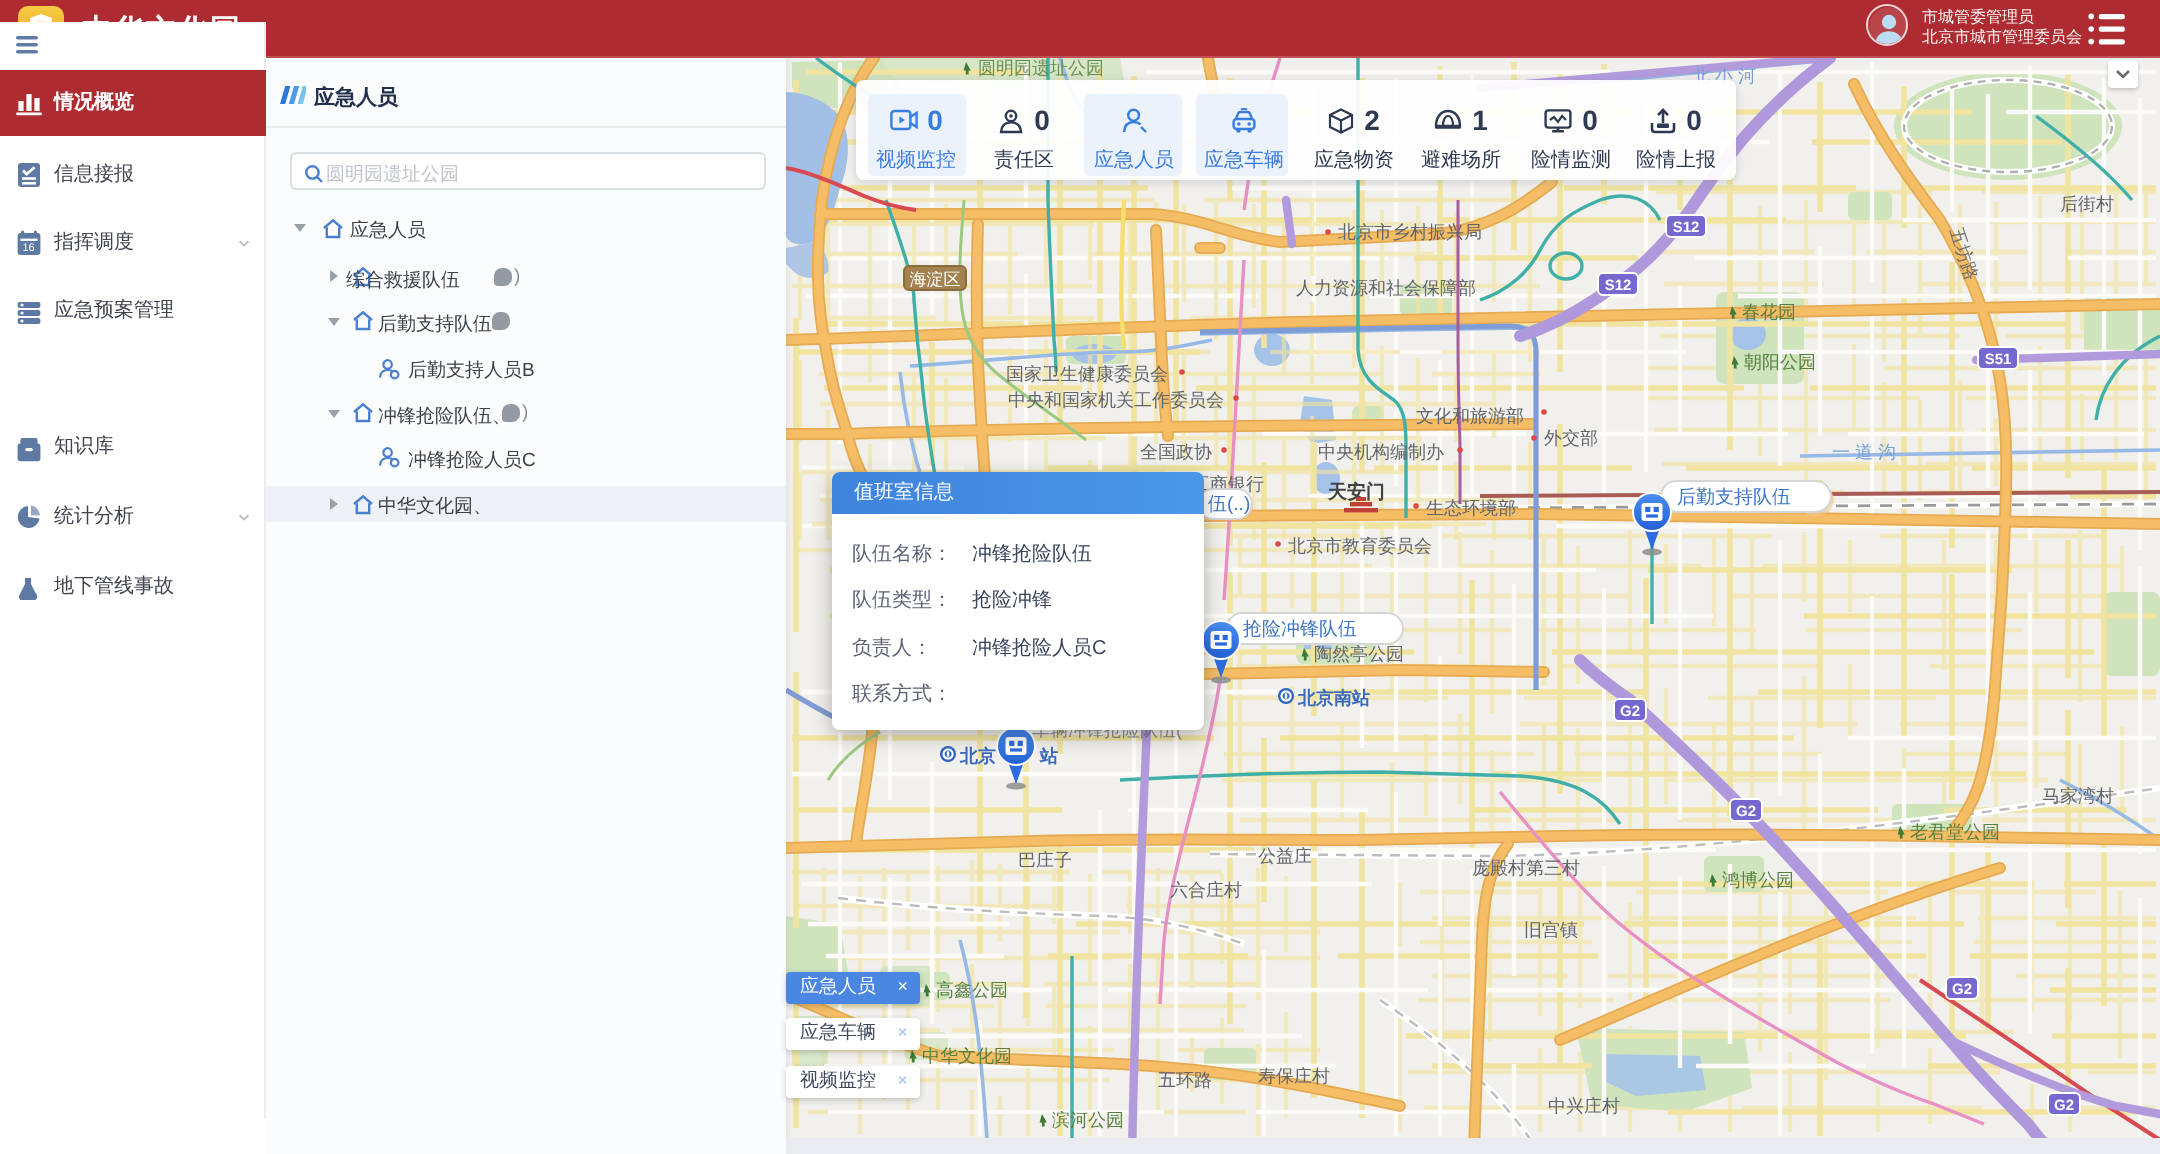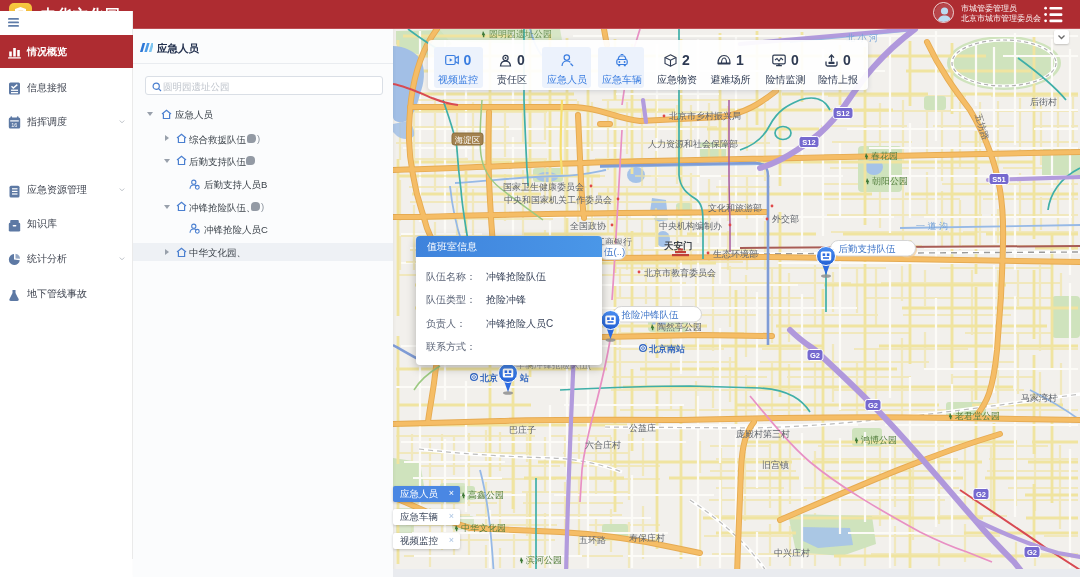--- a/index.html
+++ b/index.html
@@ -421,31 +421,34 @@
             <rect x="2.5" y="0.3" width="1.6" height="2.8" rx=".8" fill="#5d79a4"></rect>
             <rect x="8.9" y="0.3" width="1.6" height="2.8" rx=".8" fill="#5d79a4"></rect>
             <rect x="2.2" y="4.3" width="8.6" height="1.2" fill="#fff"></rect>
             <text x="3.2" y="10.6" font-size="5.5" fill="#fff">16</text>
           </svg></div>
         <div class="mtxt">指挥调度</div>
         <svg class="chev" viewBox="0 0 7 5" width="7" height="5">
           <path d="M0.7 0.7 L3.5 3.5 L6.3 0.7" stroke="#b4b8bf" stroke-width="1.1" fill="none"></path>
         </svg>
       </div>
-<div class="mitem" style="top:162.1px">
+<div class="mitem" style="top:128.2px">
         <div class="mico"><svg viewBox="0 0 13 13" width="13" height="13">
-            <rect x="1.5" y="0.8" width="10" height="11.6" rx="1.5" fill="#5d79a4"></rect>
-            <rect x="4" y="3.2" width="5.5" height="1.2" fill="#fff"></rect>
-            <rect x="4" y="5.8" width="5.5" height="1.2" fill="#fff"></rect>
-            <rect x="4" y="8.4" width="5.5" height="1.2" fill="#fff"></rect>
+            <g fill="#5d79a4">
+              <rect x="0.8" y="1" width="11.4" height="3" rx="1"></rect>
+              <rect x="0.8" y="5" width="11.4" height="3" rx="1"></rect>
+              <rect x="0.8" y="9" width="11.4" height="3" rx="1"></rect>
+            </g>
+            <g fill="#fff">
+              <circle cx="3" cy="2.5" r=".8"></circle>
+              <circle cx="3" cy="6.5" r=".8"></circle>
+              <circle cx="3" cy="10.5" r=".8"></circle>
+            </g>
           </svg></div>
-        <div class="mtxt">应急资源管理</div>
-        <svg class="chev" viewBox="0 0 7 5" width="7" height="5">
-          <path d="M0.7 0.7 L3.5 3.5 L6.3 0.7" stroke="#b4b8bf" stroke-width="1.1" fill="none"></path>
-        </svg>
+        <div class="mtxt">应急预案管理</div>
       </div>
 <div class="mitem" style="top:196.4px">
         <div class="mico"><svg viewBox="0 0 13 13" width="13" height="13">
             <rect x="0.8" y="3.8" width="11.4" height="8.8" rx="1.3" fill="#5d79a4"></rect>
             <rect x="2.2" y="1" width="8.6" height="3.4" rx="1" fill="#5d79a4"></rect>
             <rect x="4.6" y="6" width="3.8" height="1.6" rx=".8" fill="#fff"></rect>
           </svg></div>
         <div class="mtxt">知识库</div>
       </div>
 <div class="mitem" style="top:230.8px">
@@ -491,21 +494,21 @@
           <path d="M2.4 4.6 V9.5 H8.6 V4.6" stroke="#4a7fd0" stroke-width="1.2" fill="none"></path>
         </svg>
         <span class="lbl" style="left:42px">应急人员</span>
       </div>
 <div class="trow" style="top:100.5px">
         <span class="arr-r" style="left:32px"></span>
         <svg class="tico" viewBox="0 0 11 11" width="11" height="11" style="left:43px">
           <path d="M1 5 L5.5 1.2 L10 5" stroke="#4a7fd0" stroke-width="1.2" fill="none"></path>
           <path d="M2.4 4.6 V9.5 H8.6 V4.6" stroke="#4a7fd0" stroke-width="1.2" fill="none"></path>
         </svg>
-        <span class="lbl" style="left:56px">综合救援队伍</span>
+        <span class="lbl" style="left:40px">综合救援队伍</span>
         <span class="blob" style="left:114px"></span>
         <span class="pclose" style="left:124px">)</span>
       </div>
 <div class="trow" style="top:122.5px">
         <span class="arr-d" style="left:31px"></span>
         <svg class="tico" viewBox="0 0 11 11" width="11" height="11" style="left:43px">
           <path d="M1 5 L5.5 1.2 L10 5" stroke="#4a7fd0" stroke-width="1.2" fill="none"></path>
           <path d="M2.4 4.6 V9.5 H8.6 V4.6" stroke="#4a7fd0" stroke-width="1.2" fill="none"></path>
         </svg>
         <span class="lbl" style="left:56px">后勤支持队伍</span>

